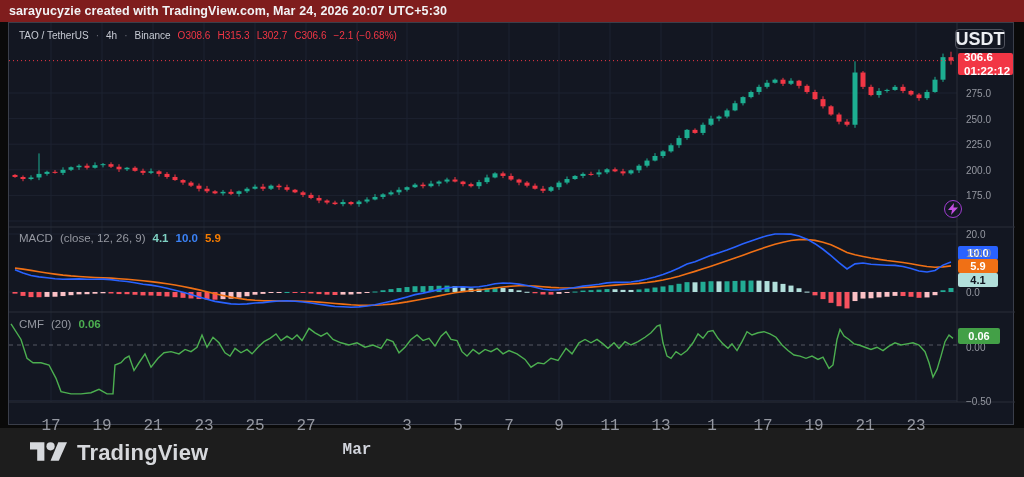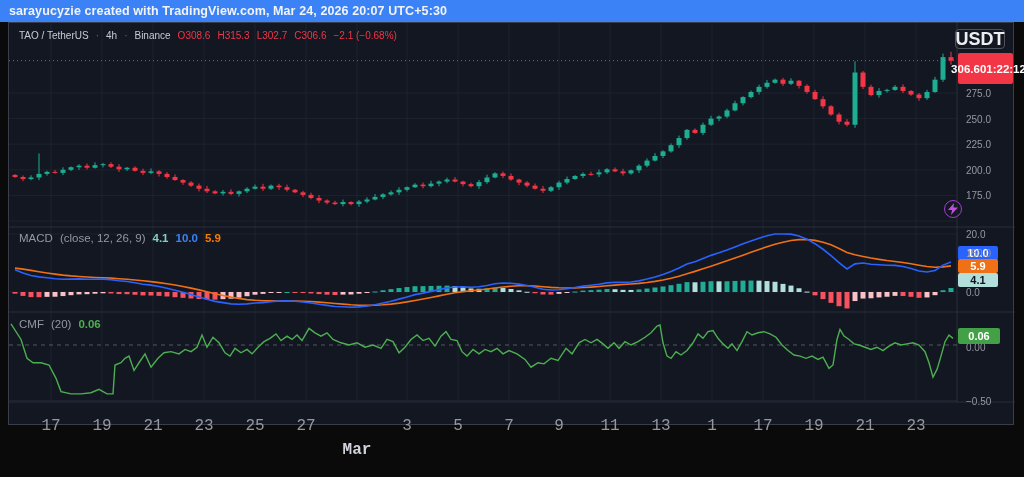--- a/index.html
+++ b/index.html
@@ -1,21 +1,21 @@
 <!DOCTYPE html>
 <html><head>
 <meta charset="utf-8">
 <style>
   * { margin:0; padding:0; box-sizing:border-box; }
   html,body { width:1024px; height:477px; background:#000; overflow:hidden;
               font-family:"Liberation Sans", sans-serif; }
   #stage { position:relative; width:1024px; height:477px; background:#0a0a0a; }
 
   
-  #top-bar { position:absolute; left:0; top:0; width:1024px; height:22px; background:#3b82f6;
+  #top-bar { position:absolute; left:0; top:0; width:1024px; height:22px; background:#7f1d1d;
              display:flex; align-items:center; }
   #top-bar span { color:#f2f3f5; font-size:12.5px; font-weight:700; padding-left:9px; letter-spacing:.1px; }
 
   
   #chart { position:absolute; left:8px; top:22px; width:1006px; height:403px;
            background:#131722; border:1px solid #3a3e4a; }
   #plot { position:absolute; left:0; top:0; }
 
   .legend { position:absolute; left:10px; display:flex; align-items:center; gap:7px;
             font-size:10px; color:#c7cbd4; white-space:nowrap; z-index:5; }
@@ -33,24 +33,24 @@
   
   #axis-right { position:absolute; left:948px; top:0; width:58px; height:379px; z-index:4; }
   .tick { position:absolute; left:9px; color:#9598a1; font-size:10px; transform:translateY(-50%); }
   .axis-box { position:absolute; left:1px; width:40px; height:14px; border-radius:2px;
               color:#fff; font-size:11px; font-weight:700; display:flex; align-items:center;
               justify-content:center; transform:translateY(-50%); }
   #box-macd { background:#2962ff; }
   #box-sig  { background:#f07015; }
   #box-hist { background:#b2dfdb; color:#10141f; }
   #box-cmf  { background:#43a047; width:42px; height:16px; }
-  #price-box { position:absolute; left:1px; top:30px; width:55px; height:31px; background:#f23645;
+  #price-box { position:absolute; left:1px; top:30px; width:55px; height:22px; background:#f23645;
                border-radius:2px; color:#fff; font-size:11.5px; font-weight:700;
-               display:flex; justify-content:center; padding-left:6px;
-               line-height:14px; z-index:6;align-items:center; }
+               display:flex; flex-direction:column; justify-content:center; padding-left:6px;
+               line-height:14px; z-index:6; }
   #usdt-btn { position:absolute; left:946px; top:6px; width:50px; height:20px; border:1px solid #50535e;
               border-radius:4px; color:#eceef2; font-size:18px; font-weight:700;
               display:flex; align-items:center; justify-content:center; background:transparent; z-index:7; }
 
   
   #time-axis { position:absolute; left:0; top:379px; width:948px; height:24px; z-index:4; }
   .ttick { position:absolute; top:15px; transform:translateX(-50%); color:#9598a1; font-size:16px;font-family:Liberation Mono, monospace; }
   .ttick.major { color:#d1d4dc; font-weight:700;margin-top:24px; }
 
   
@@ -539,14 +539,24 @@
         <div class="ttick" style="left: 907px;">23</div>
       </div>
 
     <div id="bolt">
       <svg width="10" height="12" viewBox="0 0 10 12">
         <polygon points="6,0 0,7 4,7 3,12 10,4.5 5.5,4.5" fill="#c24ee0"></polygon>
       </svg>
     </div>
   </div>
 
+  <div id="bottom-bar">
+    <div id="logo-wrap">
+      <svg width="37" height="29" viewBox="0 0 36 28">
+        <path d="M14 22H7V11H0V4h14v18z" fill="#d6d8dc"></path>
+        <path d="M28 22h-8l7.5-18H36L28 22z" fill="#d6d8dc"></path>
+        <circle cx="20" cy="8" r="4" fill="#d6d8dc"></circle>
+      </svg>
+      <span id="logo-text">TradingView</span>
+    </div>
+  </div>
 
 </div>
 
 </body></html>

